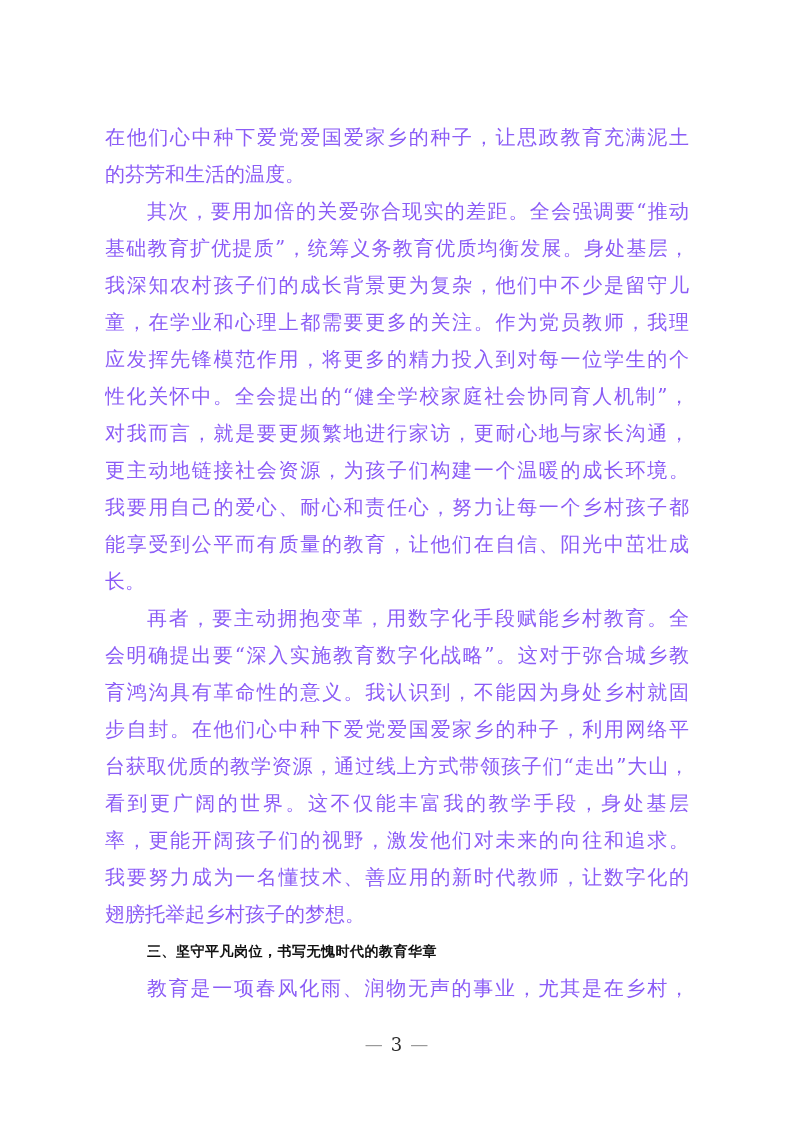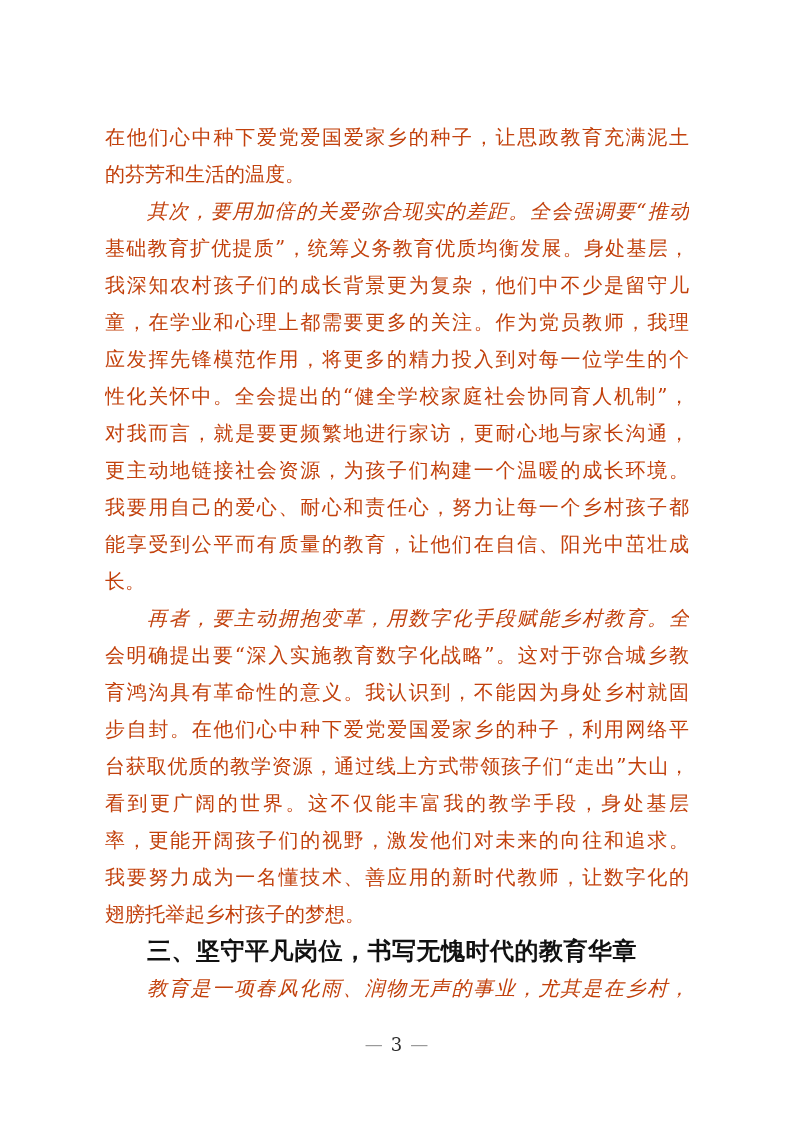--- a/index.html
+++ b/index.html
@@ -19,39 +19,38 @@
   .content {
     position: absolute;
     left: 105px;
     top: 119px;
     width: 584px;
   }
   .line {
     height: 37px;
     line-height: 37px;
     font-size: 20px;
-    color: #c2410c;
+    color: #8b5cf6;
     text-align: justify;
     text-align-last: justify;
     text-justify: inter-ideograph;
     overflow: hidden;
     white-space: nowrap;
   }
   .line.pend {
     text-align: left;
     text-align-last: left;
   }
   .line.indent {
     text-indent: 42px;
-    font-style: italic;
   }
   .line.heading {
     font-family: "DejaVu Sans", "Liberation Sans", sans-serif;
     font-weight: 700;
-    font-size: 24px;
+    font-size: 14px;
     color: #111111;
     text-align: left;
     text-align-last: left;
     text-indent: 42px;
     letter-spacing: 0.5px;
   }
   .footer {
     position: absolute;
     left: 0;
     top: 1032px;

